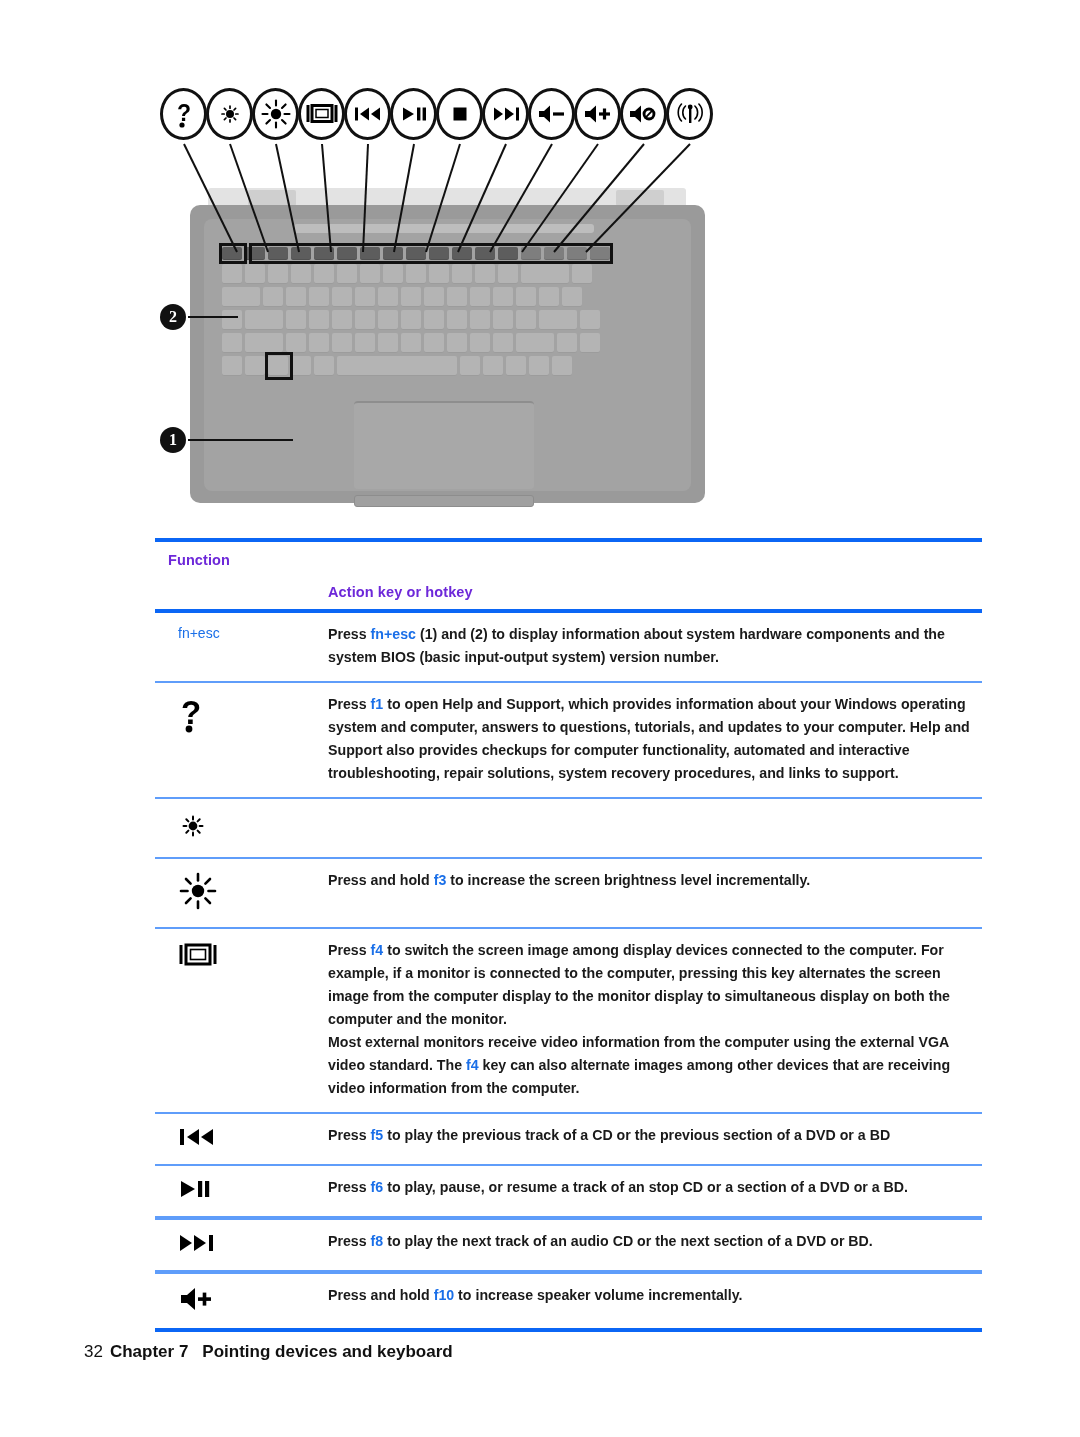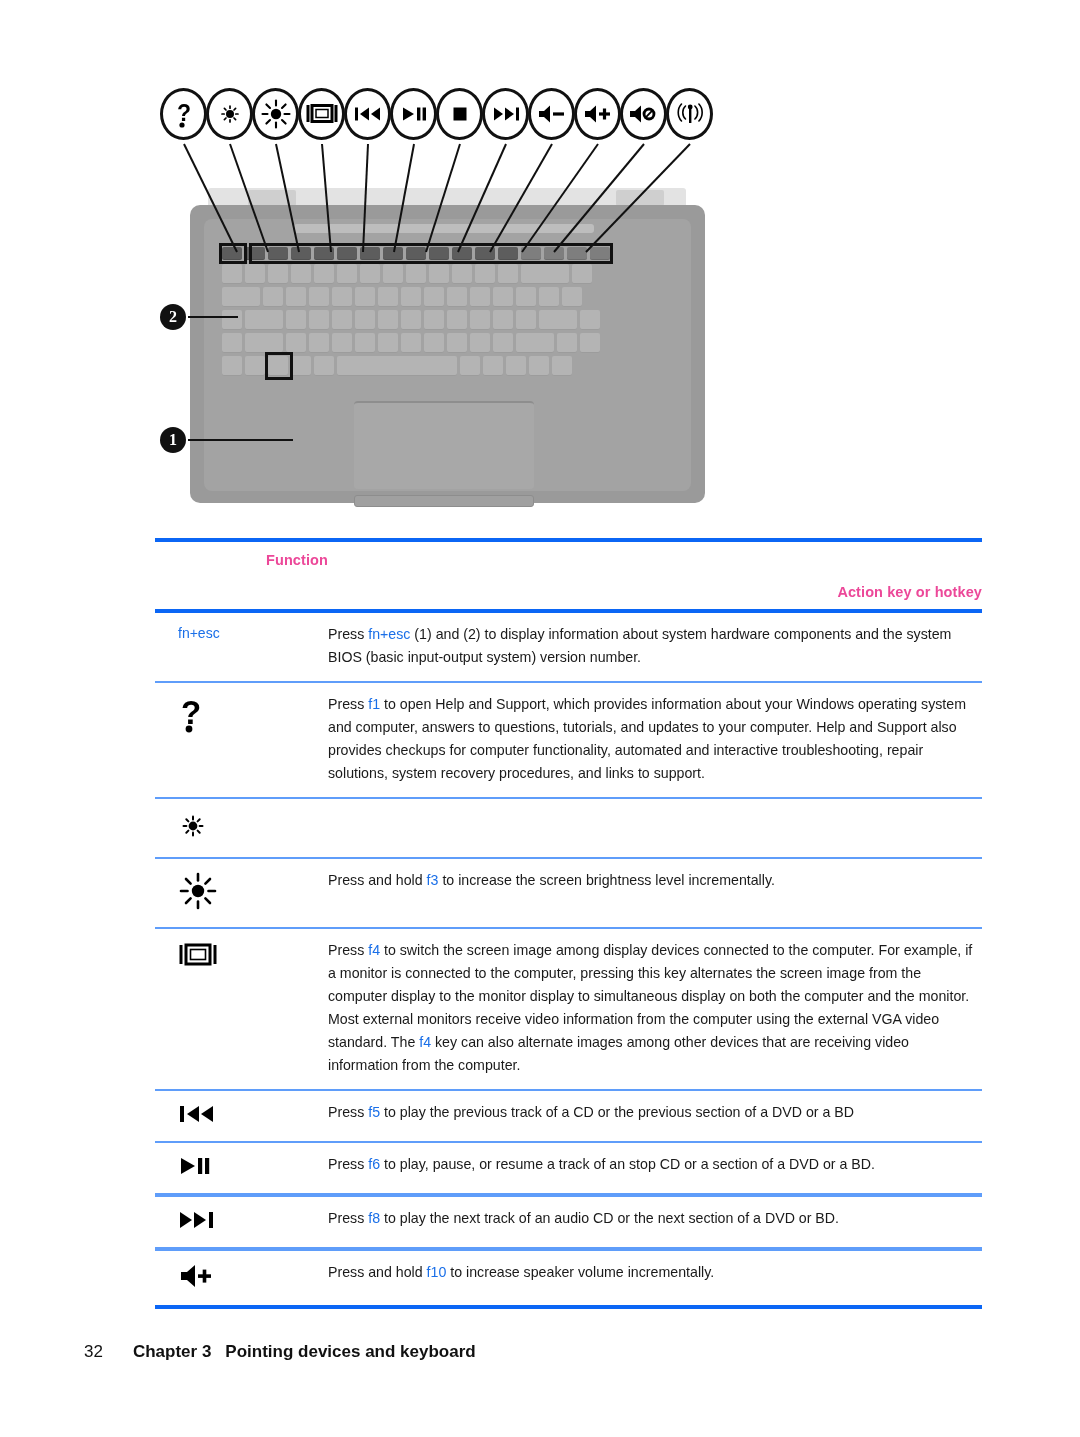--- a/index.html
+++ b/index.html
@@ -138,25 +138,24 @@
     left: 155px; top: 538px;
     width: 827px;
   }
   .rule-thick { height: 4px; background: #0b66f5; width: 100%; }
   .rule-thin  { height: 2px; background: #5f9dfa; width: 100%; }
   .thead {
     display: flex;
     padding: 10px 0 9px 13px;
   }
   .th {
-    color: #ec4899;
+    color: #6d28d9;
     font-size: 14.5px;
     font-weight: bold;
     letter-spacing: 0.1px;
-    text-align: right;
   }
   .th.c1 { width: 160px; flex: 0 0 160px; }
   .th.c2 { flex: 1; margin-top: 32px; }
   .trow { display: flex; padding: 10px 0 12px 13px; }
   .td-icon {
     width: 160px; flex: 0 0 160px;
     display: flex;
     align-items: flex-start;
     padding-top: 2px;
     padding-left: 10px;
@@ -166,34 +165,34 @@
     color: #1a6fe8;
     font-size: 14px;
   }
   .td-text {
     flex: 1;
     font-size: 14.2px;
     line-height: 1.62;
     color: #1a1a1a;
     padding-right: 6px;
   }
-  .td-text p { margin: 0; }
+  .td-text p { margin: 0; font-weight: bold; }
   .td-text p + p { }
   .kw { color: #1a6fe8; }
 
   
   .footer {
     position: absolute;
     left: 84px; top: 1342px;
     font-size: 17px;
     color: #111;
     display: flex;
     align-items: baseline;
   }
-  .footer .pg { font-weight: normal; margin-right: 30px; }
+  .footer .pg { font-weight: normal; margin-right: 7px; }
   .footer .ch { font-weight: bold; margin-right: 14px; }
   .footer .ti { font-weight: bold; }
 </style>
 </head>
 <body>
 
 <div class="page">
 
   <div class="figure">
 
@@ -607,17 +606,17 @@
             <p><span>Press and hold </span><span class="kw">f10</span><span> to increase speaker volume incrementally.</span></p>
           </div>
         </div>
       </div>
 
     <div class="rule-thick"></div>
   </div>
 
   <div class="footer">
     <span class="pg">32</span>
-    <span class="ch">Chapter 3</span>
+    <span class="ch">Chapter 7</span>
     <span class="ti">Pointing devices and keyboard</span>
   </div>
 
 </div>
 
 </body></html>

